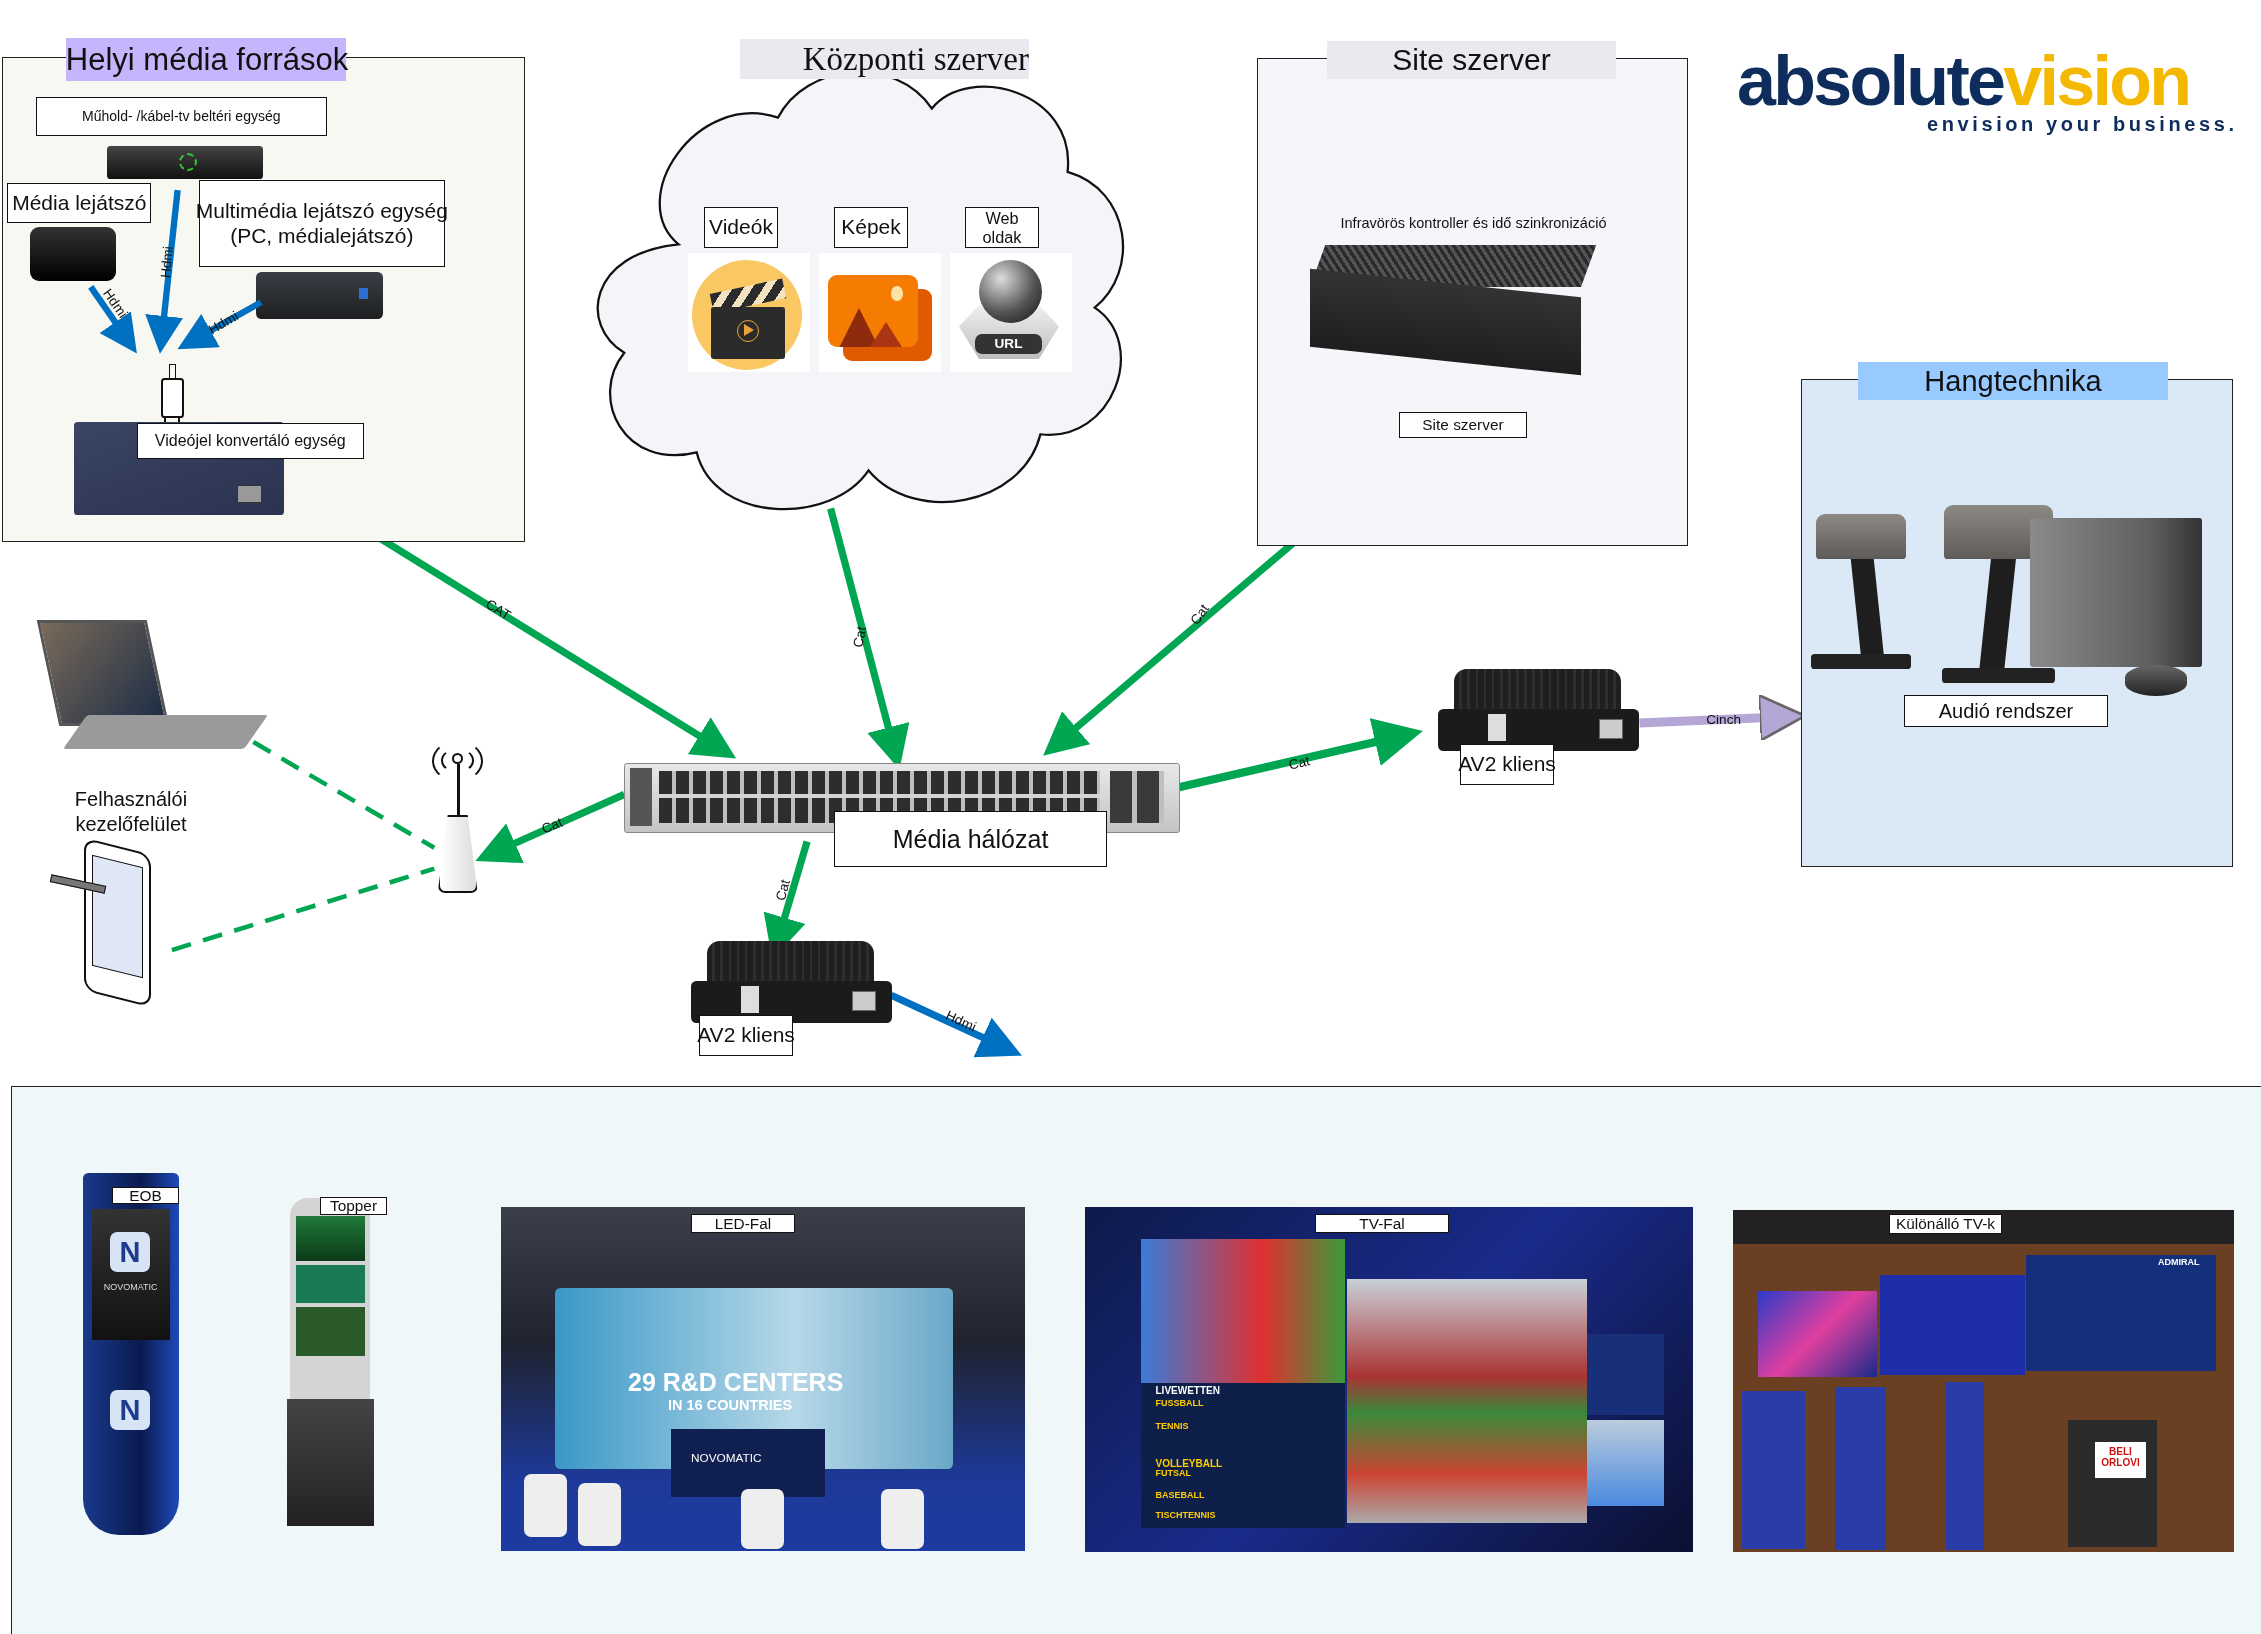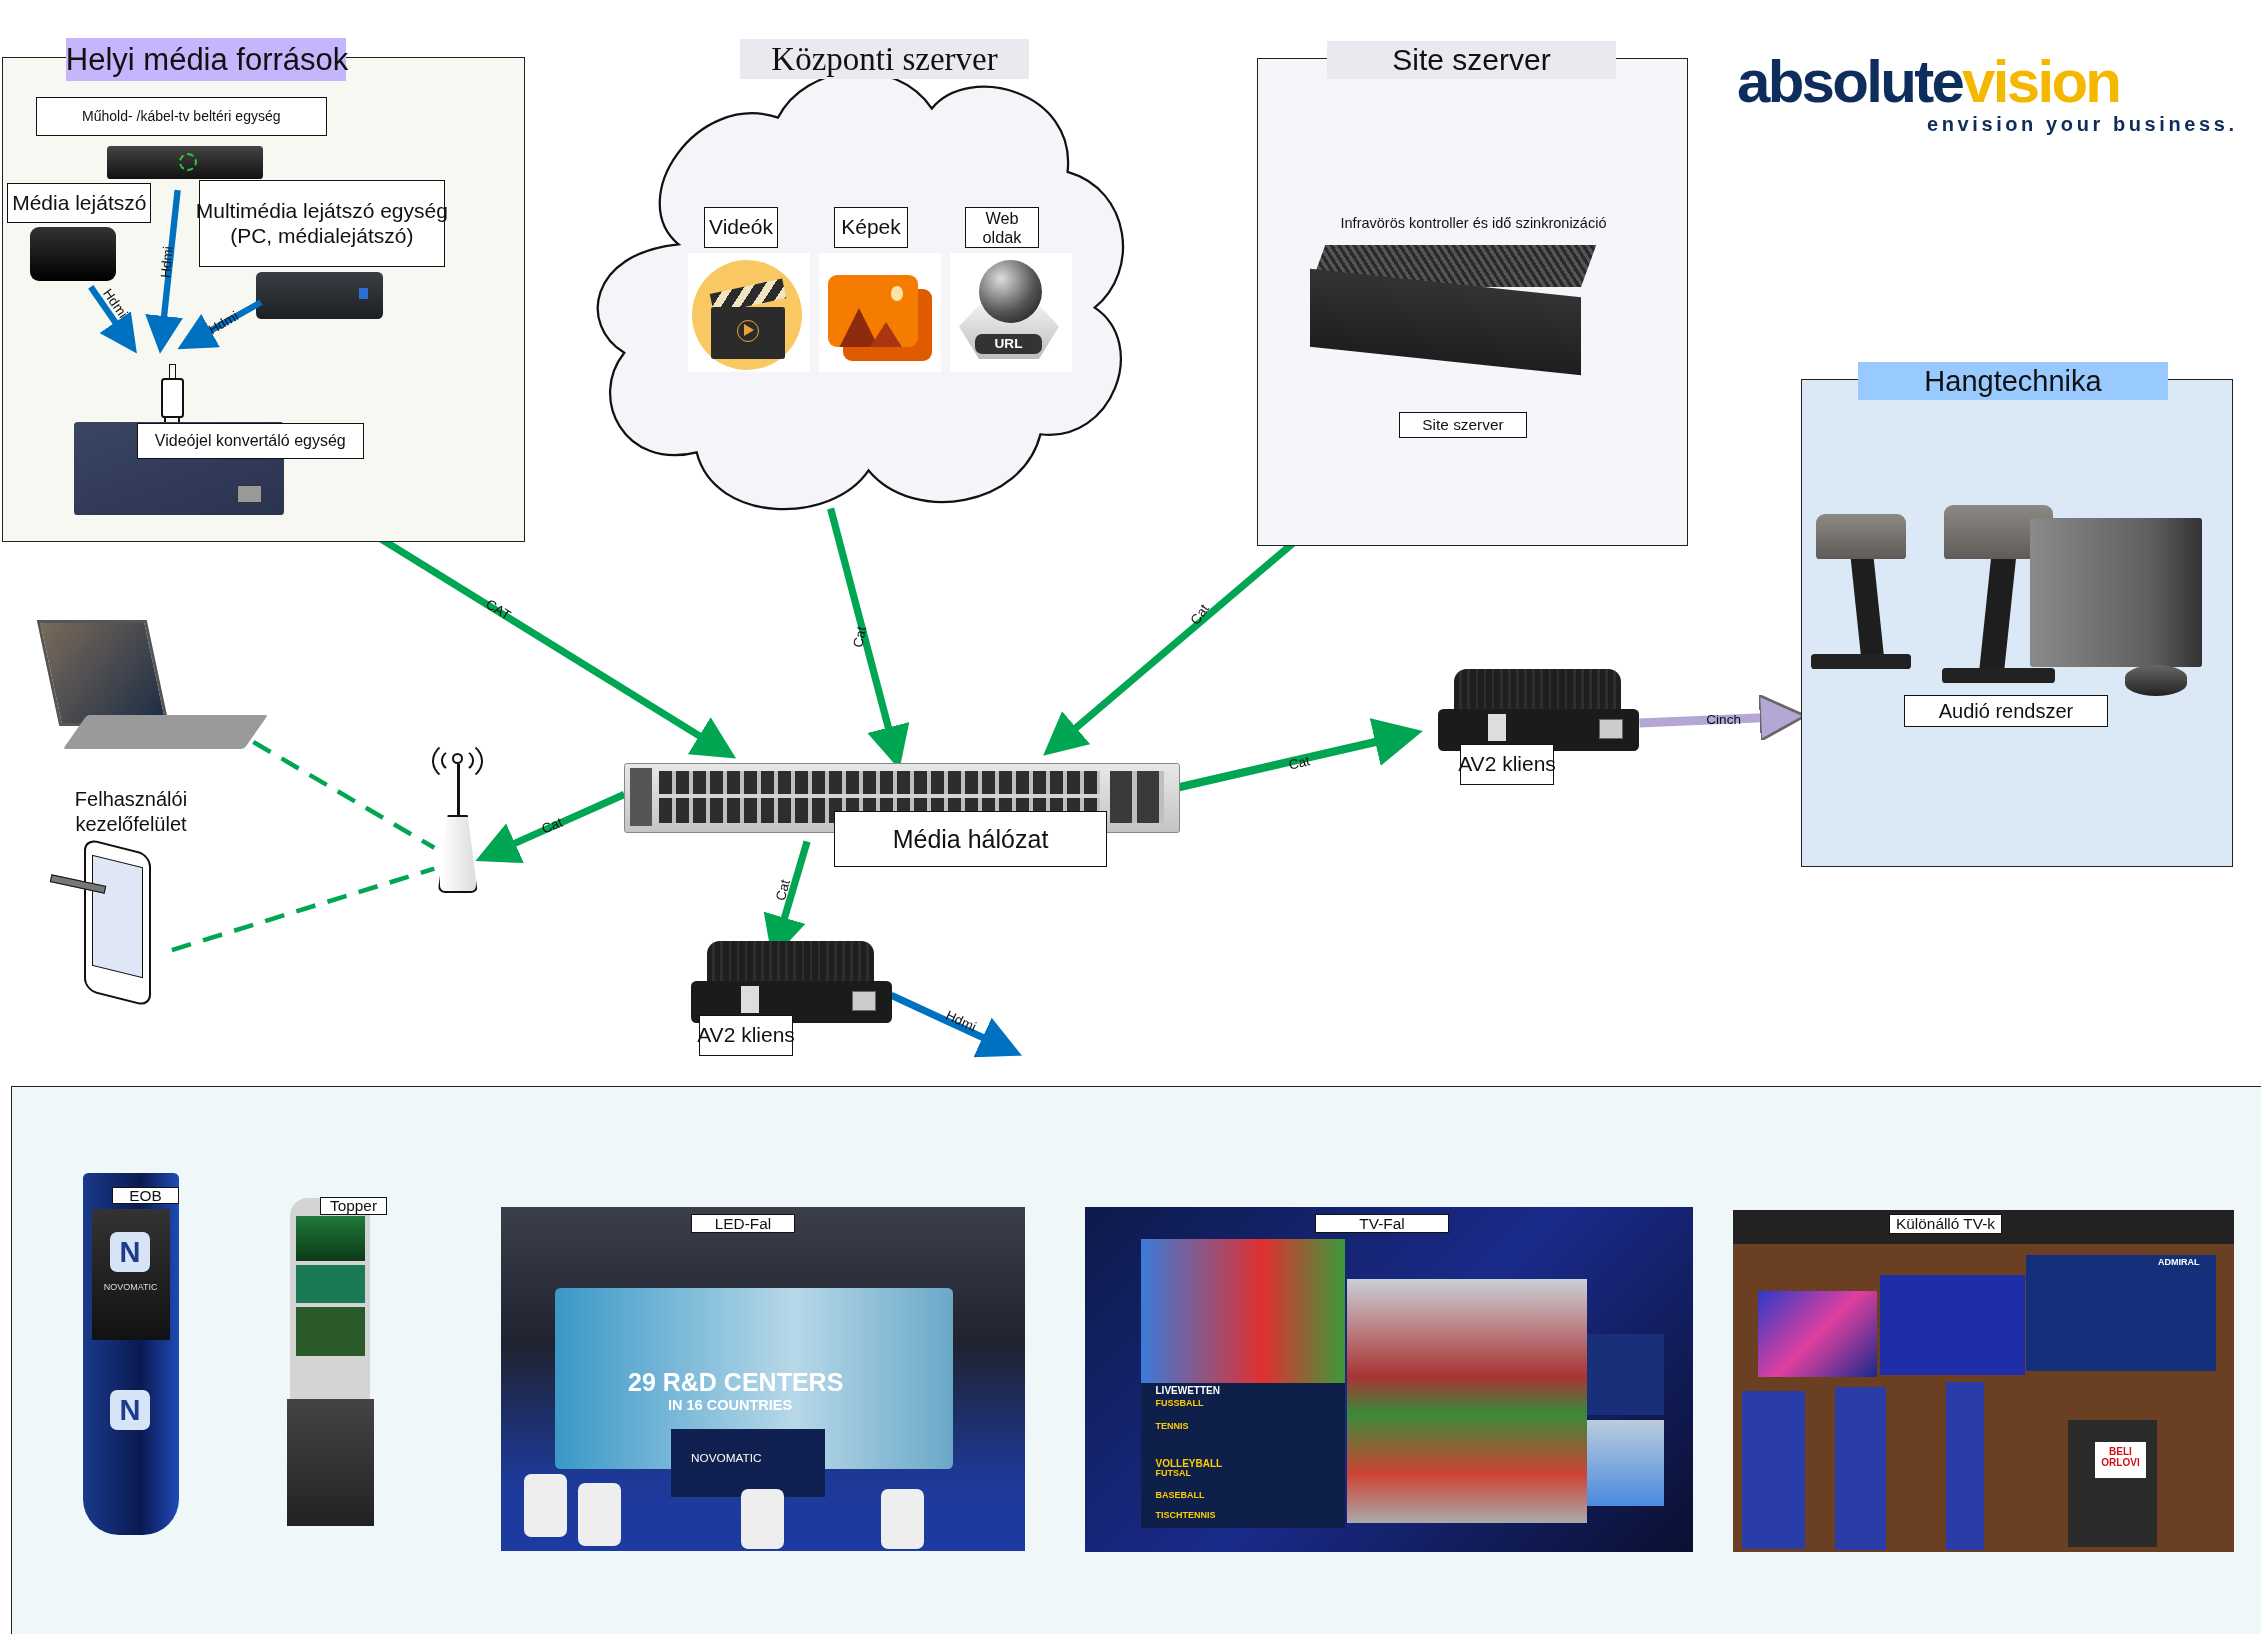--- a/index.html
+++ b/index.html
@@ -106,21 +106,21 @@
     <div style="position:absolute;left:163px;top:63px;width:23.5px;height:16.3px;background:#999;border:1.8px solid #333;"></div>
   </div>
   <div class="label" style="left:134px;top:365px;width:227px;height:36px;font-size:16px;">
       <span>Videójel konvertáló egység</span>
     </div>
 </div>
 
 <svg class="abs" style="left:570px;top:36px;width:579px;height:507px;" viewBox="0 0 640 560">
   <path d="M120,230 C60,180 140,60 230,90 C260,30 360,20 400,80 C440,30 560,60 550,150 C620,170 630,260 580,300 C640,340 600,450 520,440 C500,520 380,540 330,480 C290,540 160,540 140,460 C60,480 20,400 60,350 C10,320 20,240 120,230 Z" fill="#f5f4f8" stroke="#111" stroke-width="2.5"></path>
 </svg>
-<div class="panel-title" style="left:740px;top:39px;width:289px;height:40px;background:#ebe9f0;font-family:'Liberation Serif', serif;font-size:33px;line-height:40px;">Központi szerver</div>
+<div class="panel-title" style="left:740px;top:39px;width:289px;height:40px;background:#ebe9f0;font-family:'Liberation Serif', serif;font-size:33px;line-height:40px;text-align:right;">Központi szerver</div>
 
 <div class="label" style="left:704px;top:207px;width:74px;height:41px;font-size:21px;">
     <span>Videók</span>
   </div>
 <div class="label" style="left:834px;top:207px;width:74px;height:41px;font-size:21px;">
     <span>Képek</span>
   </div>
 <div class="label" style="left:965px;top:207px;width:74px;height:41px;font-size:16.3px;flex-direction:column;">
   <span>Web</span>
   <span>oldak</span>
@@ -155,21 +155,21 @@
   <div class="device" style="left:52px;top:186px;width:277px;height:116px;">
     <div style="position:absolute;left:0;top:0;width:271px;height:42px;background:repeating-linear-gradient(45deg,#2a2a2a 0 2.7px,#555 2.7px 5.4px);transform:skewX(-20deg);transform-origin:bottom left;"></div>
     <div style="position:absolute;left:0;top:38px;width:271px;height:78px;background:linear-gradient(#333,#1e1e1e);transform:skewY(6deg);"></div>
   </div>
   <div class="label" style="left:141px;top:353px;width:128px;height:26px;font-size:15.4px;">
       <span>Site szerver</span>
     </div>
 </div>
 
 <div class="abs" style="left:1737px;top:50px;width:507px;height:81px;">
-  <div style="font-family:'Liberation Sans',sans-serif;font-weight:bold;font-size:60px;letter-spacing:-2.7px;line-height:63px;">
+  <div style="font-family:'Liberation Sans',sans-serif;font-weight:bold;font-size:70px;letter-spacing:-2.7px;line-height:63px;">
     <span style="color:#0f2d5c;">absolute</span><span style="color:#f5b800;">vision</span>
   </div>
   <div style="position:absolute;left:190px;top:63px;font-size:20px;font-weight:bold;letter-spacing:3.6px;color:#0f2d5c;">envision your business.</div>
 </div>
 
 <div class="panel" style="left:1801px;top:379px;width:432px;height:488px;background:#dbe9f6;">
   <div class="panel-title" style="left:56px;top:-18px;width:310px;height:38px;background:#99caff;font-size:29px;line-height:38px;">Hangtechnika</div>
   <div class="device" style="left:9px;top:134px;width:100px;height:163px;">
     <div style="position:absolute;left:4.5px;top:0;width:90px;height:45px;background:linear-gradient(#8d8a85,#5e5b58);border-radius:9px 9px 3.6px 3.6px;"></div>
     <div style="position:absolute;left:45px;top:45px;width:22.6px;height:100px;background:#1e1e1e;transform:skewX(6deg);"></div>

